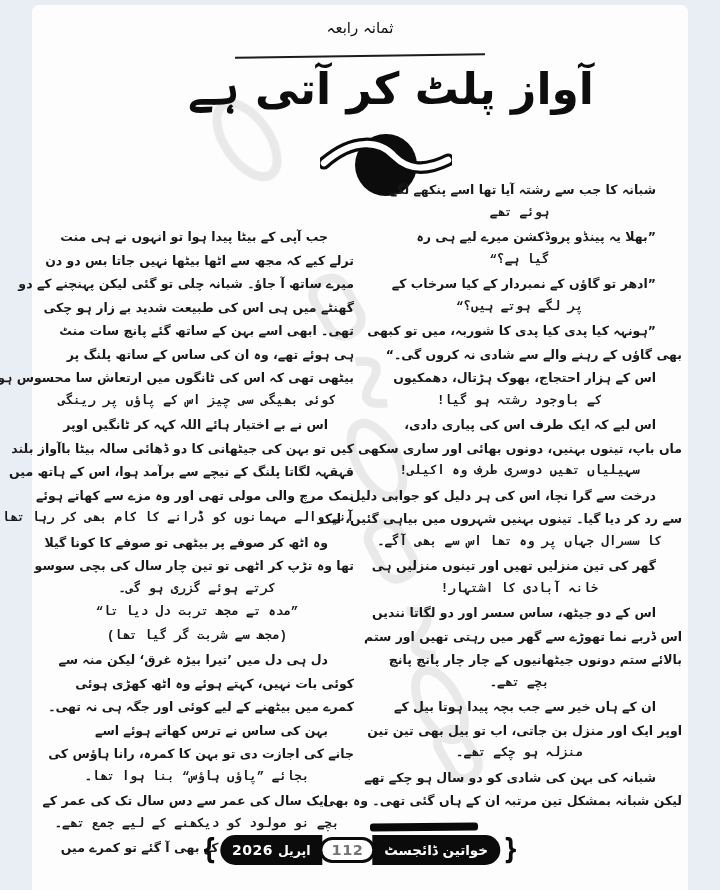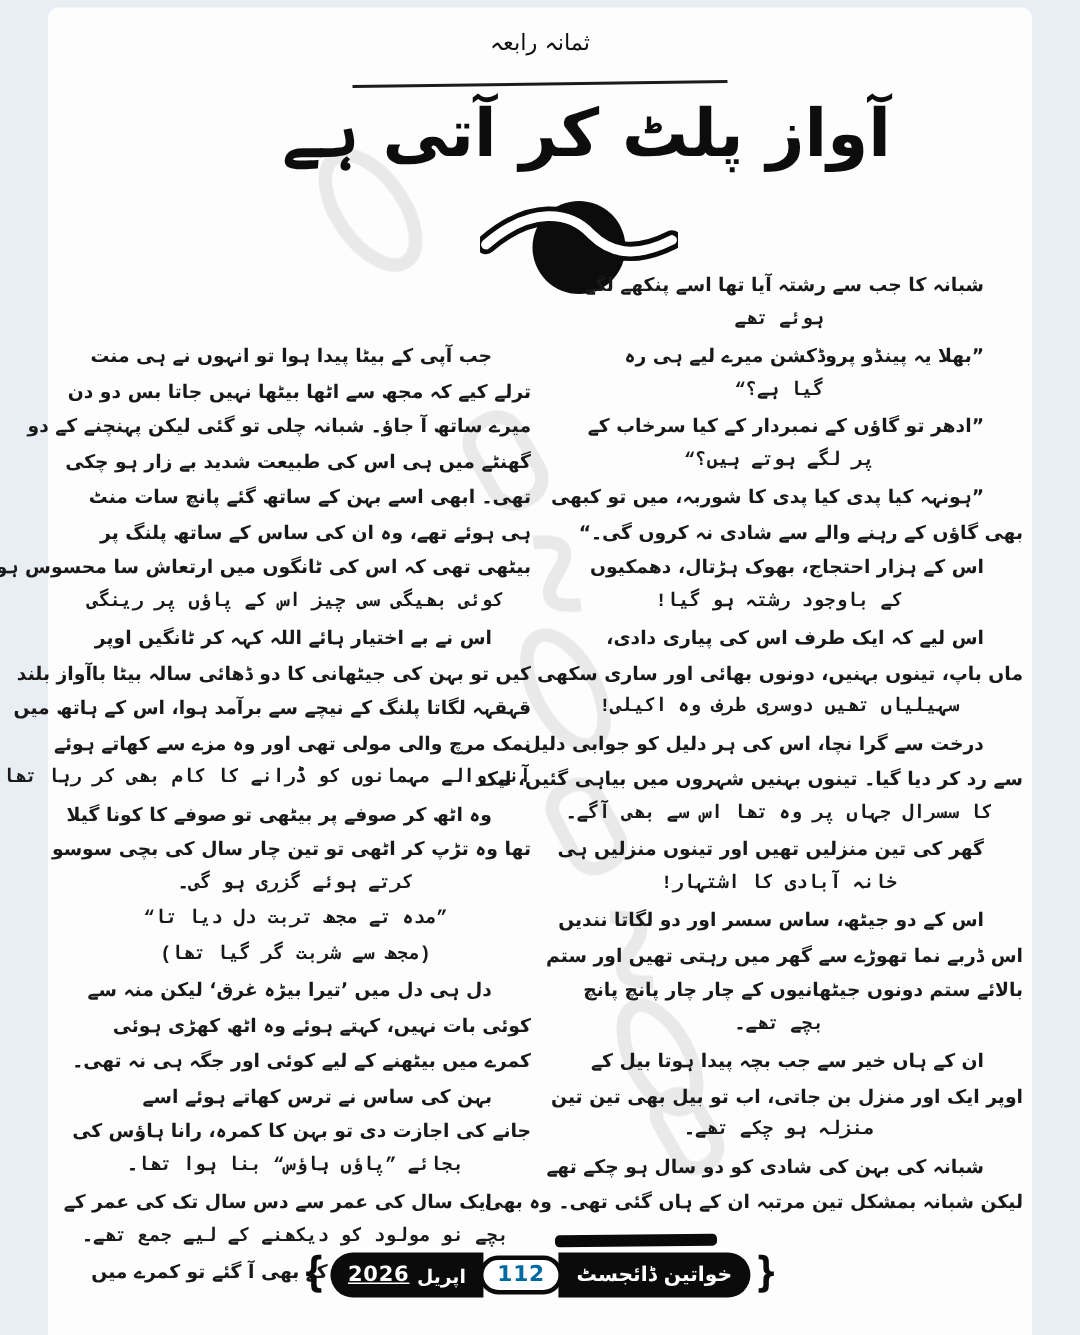--- a/index.html
+++ b/index.html
@@ -46,25 +46,25 @@
     display:flex;align-items:center;direction:rtl;gap:3px;
   }
   .curl{font-size:22px;font-weight:bold;color:#0b0b0b;transform:scaleY(1.25);line-height:30px;}
   .banner{display:flex;align-items:center;direction:rtl;}
   .seg{
     background:#0b0b0b;color:#ffffff;height:30px;display:flex;align-items:center;
     padding:0 12px;font-weight:bold;white-space:nowrap;
   }
   .seg-magazine{border-radius:0 15px 15px 0;font-size:13.5px;}
   .seg-month{border-radius:15px 0 0 15px;font-size:12.5px;gap:5px;}
-  .seg-month .yr{font-size:14px;letter-spacing:.5px;text-decoration:underline;}
+  .seg-month .yr{font-size:14px;letter-spacing:.5px;}
   .badge{
     background:#ffffff;border:3px solid #0b0b0b;border-radius:13px;height:20px;
     margin:0 -3px;z-index:2;display:flex;align-items:center;padding:0 9px;
-    color:#0369a1;font-size:14.5px;font-weight:bold;letter-spacing:.5px;
+    color:#737373;font-size:14.5px;font-weight:bold;letter-spacing:.5px;
   }
 </style>
 </head>
 <body>
 
 <div class="page">
 
   <svg class="wm" viewBox="0 0 656 885" aria-hidden="true">
     <g fill="none" stroke="#e6e6e6" stroke-width="9" opacity="0.85">
       <ellipse cx="215" cy="135" rx="42" ry="22" transform="rotate(55 215 135)"></ellipse>

